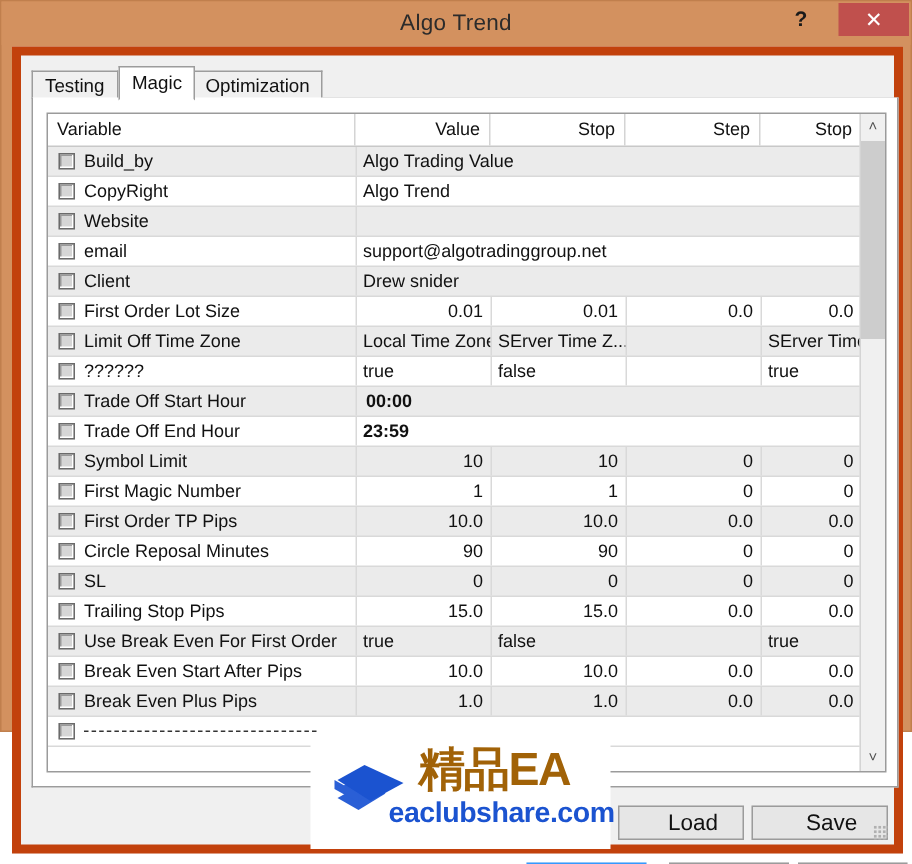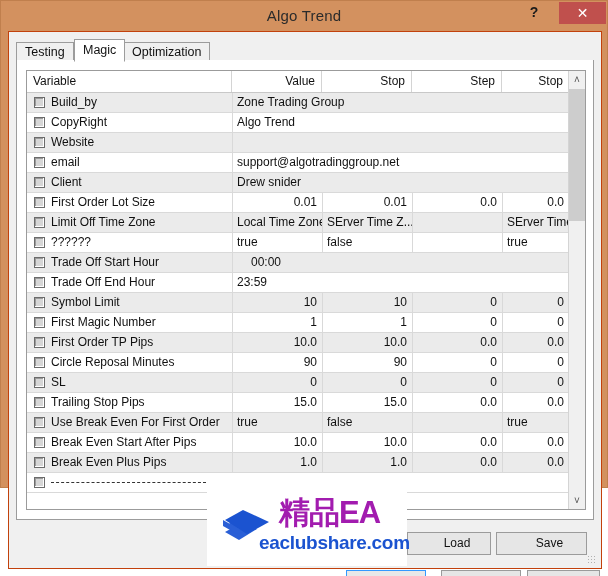--- a/index.html
+++ b/index.html
@@ -61,21 +61,21 @@
     line-height: 22px;
     text-align: center;
   }
 
   
   #client {
     position: absolute;
     left: 7px; top: 30px;
     width: 594px; height: 538px;
     background: #f0f0f0;
-    border: 1px solid #c2410c;
+    border: 6px solid #c2410c;
     box-sizing: border-box;
   }
 
   
   #tabstrip {
     position: absolute;
     left: 7px; top: 7px;
     width: 578px; height: 22px;
   }
   .tab {
@@ -241,21 +241,21 @@
     width: 16px; height: 132px;
     background: #cdcdcd;
   }
 
   
   .btn {
     position: absolute;
     background: #e6e6e6;
     border: 1px solid #9b9b9b;
     box-sizing: border-box;
-    font-size: 12px;
+    font-size: 15px;
     color: #111;
     text-align: center;
     white-space: nowrap;
     padding-left: 16px;
   }
   .btn.default {
     border: 1px solid #3399ff;
     background: #e8e8e8;
   }
 
@@ -286,21 +286,21 @@
   #wm-logo {
     position: absolute;
     left: 14px; top: 14px;
     width: 52px; height: 42px;
   }
   #wm-cn {
     position: absolute;
     left: 72px; top: 8px;
     font-size: 31px;
     font-weight: bold;
-    color: #a21caf;
+    color: #a16207;
     letter-spacing: -1px;
     line-height: 34px;
     white-space: nowrap;
   }
   #wm-url {
     position: absolute;
     left: 52px; top: 44px;
     font-size: 19px;
     font-weight: bold;
     color: #1b53d0;
@@ -337,21 +337,21 @@
           <div class="hcell num" style="left:205px; width:90px;">Value</div>
           <div class="hcell num" style="left:295px; width:90px;">Stop</div>
           <div class="hcell num" style="left:385px; width:90px;">Step</div>
           <div class="hcell num" style="left:475px; width:67px; border-right:none;">Stop</div>
         </div>
 
         <div id="grid-body">
             <div class="row odd">
               <div class="cb"></div>
               <div class="varname">Build_by</div>
-              <div class="cell" style="left: 205px; width: 338px;">Zone Trading Group</div>
+              <div class="cell" style="left: 205px; width: 338px;">Algo Trading Value</div>
               <div class="colsep" style="left: 205px;"></div>
             </div>
             <div class="row even">
               <div class="cb"></div>
               <div class="varname">CopyRight</div>
               <div class="cell" style="left: 205px; width: 338px;">Algo Trend</div>
               <div class="colsep" style="left: 205px;"></div>
             </div>
             <div class="row odd">
               <div class="cb"></div>
@@ -402,27 +402,27 @@
               <div class="cell" style="left: 385px; width: 90px;"></div>
               <div class="cell" style="left: 475px; width: 67px;">true</div>
               <div class="colsep" style="left: 205px;"></div>
               <div class="colsep" style="left: 295px;"></div>
               <div class="colsep" style="left: 385px;"></div>
               <div class="colsep" style="left: 475px;"></div>
             </div>
             <div class="row odd">
               <div class="cb"></div>
               <div class="varname">Trade Off Start Hour</div>
-              <div class="cell" style="left: 219px; width: 338px;">00:00</div>
+              <div class="cell" style="left: 207px; width: 338px; font-weight: bold;">00:00</div>
               <div class="colsep" style="left: 205px;"></div>
             </div>
             <div class="row even">
               <div class="cb"></div>
               <div class="varname">Trade Off End Hour</div>
-              <div class="cell" style="left: 205px; width: 338px;">23:59</div>
+              <div class="cell" style="left: 205px; width: 338px; font-weight: bold;">23:59</div>
               <div class="colsep" style="left: 205px;"></div>
             </div>
             <div class="row odd">
               <div class="cb"></div>
               <div class="varname">Symbol Limit</div>
               <div class="cell num" style="left: 205px; width: 90px;">10</div>
               <div class="cell num" style="left: 295px; width: 90px;">10</div>
               <div class="cell num" style="left: 385px; width: 90px;">0</div>
               <div class="cell num" style="left: 475px; width: 67px;">0</div>
               <div class="colsep" style="left: 205px;"></div>

